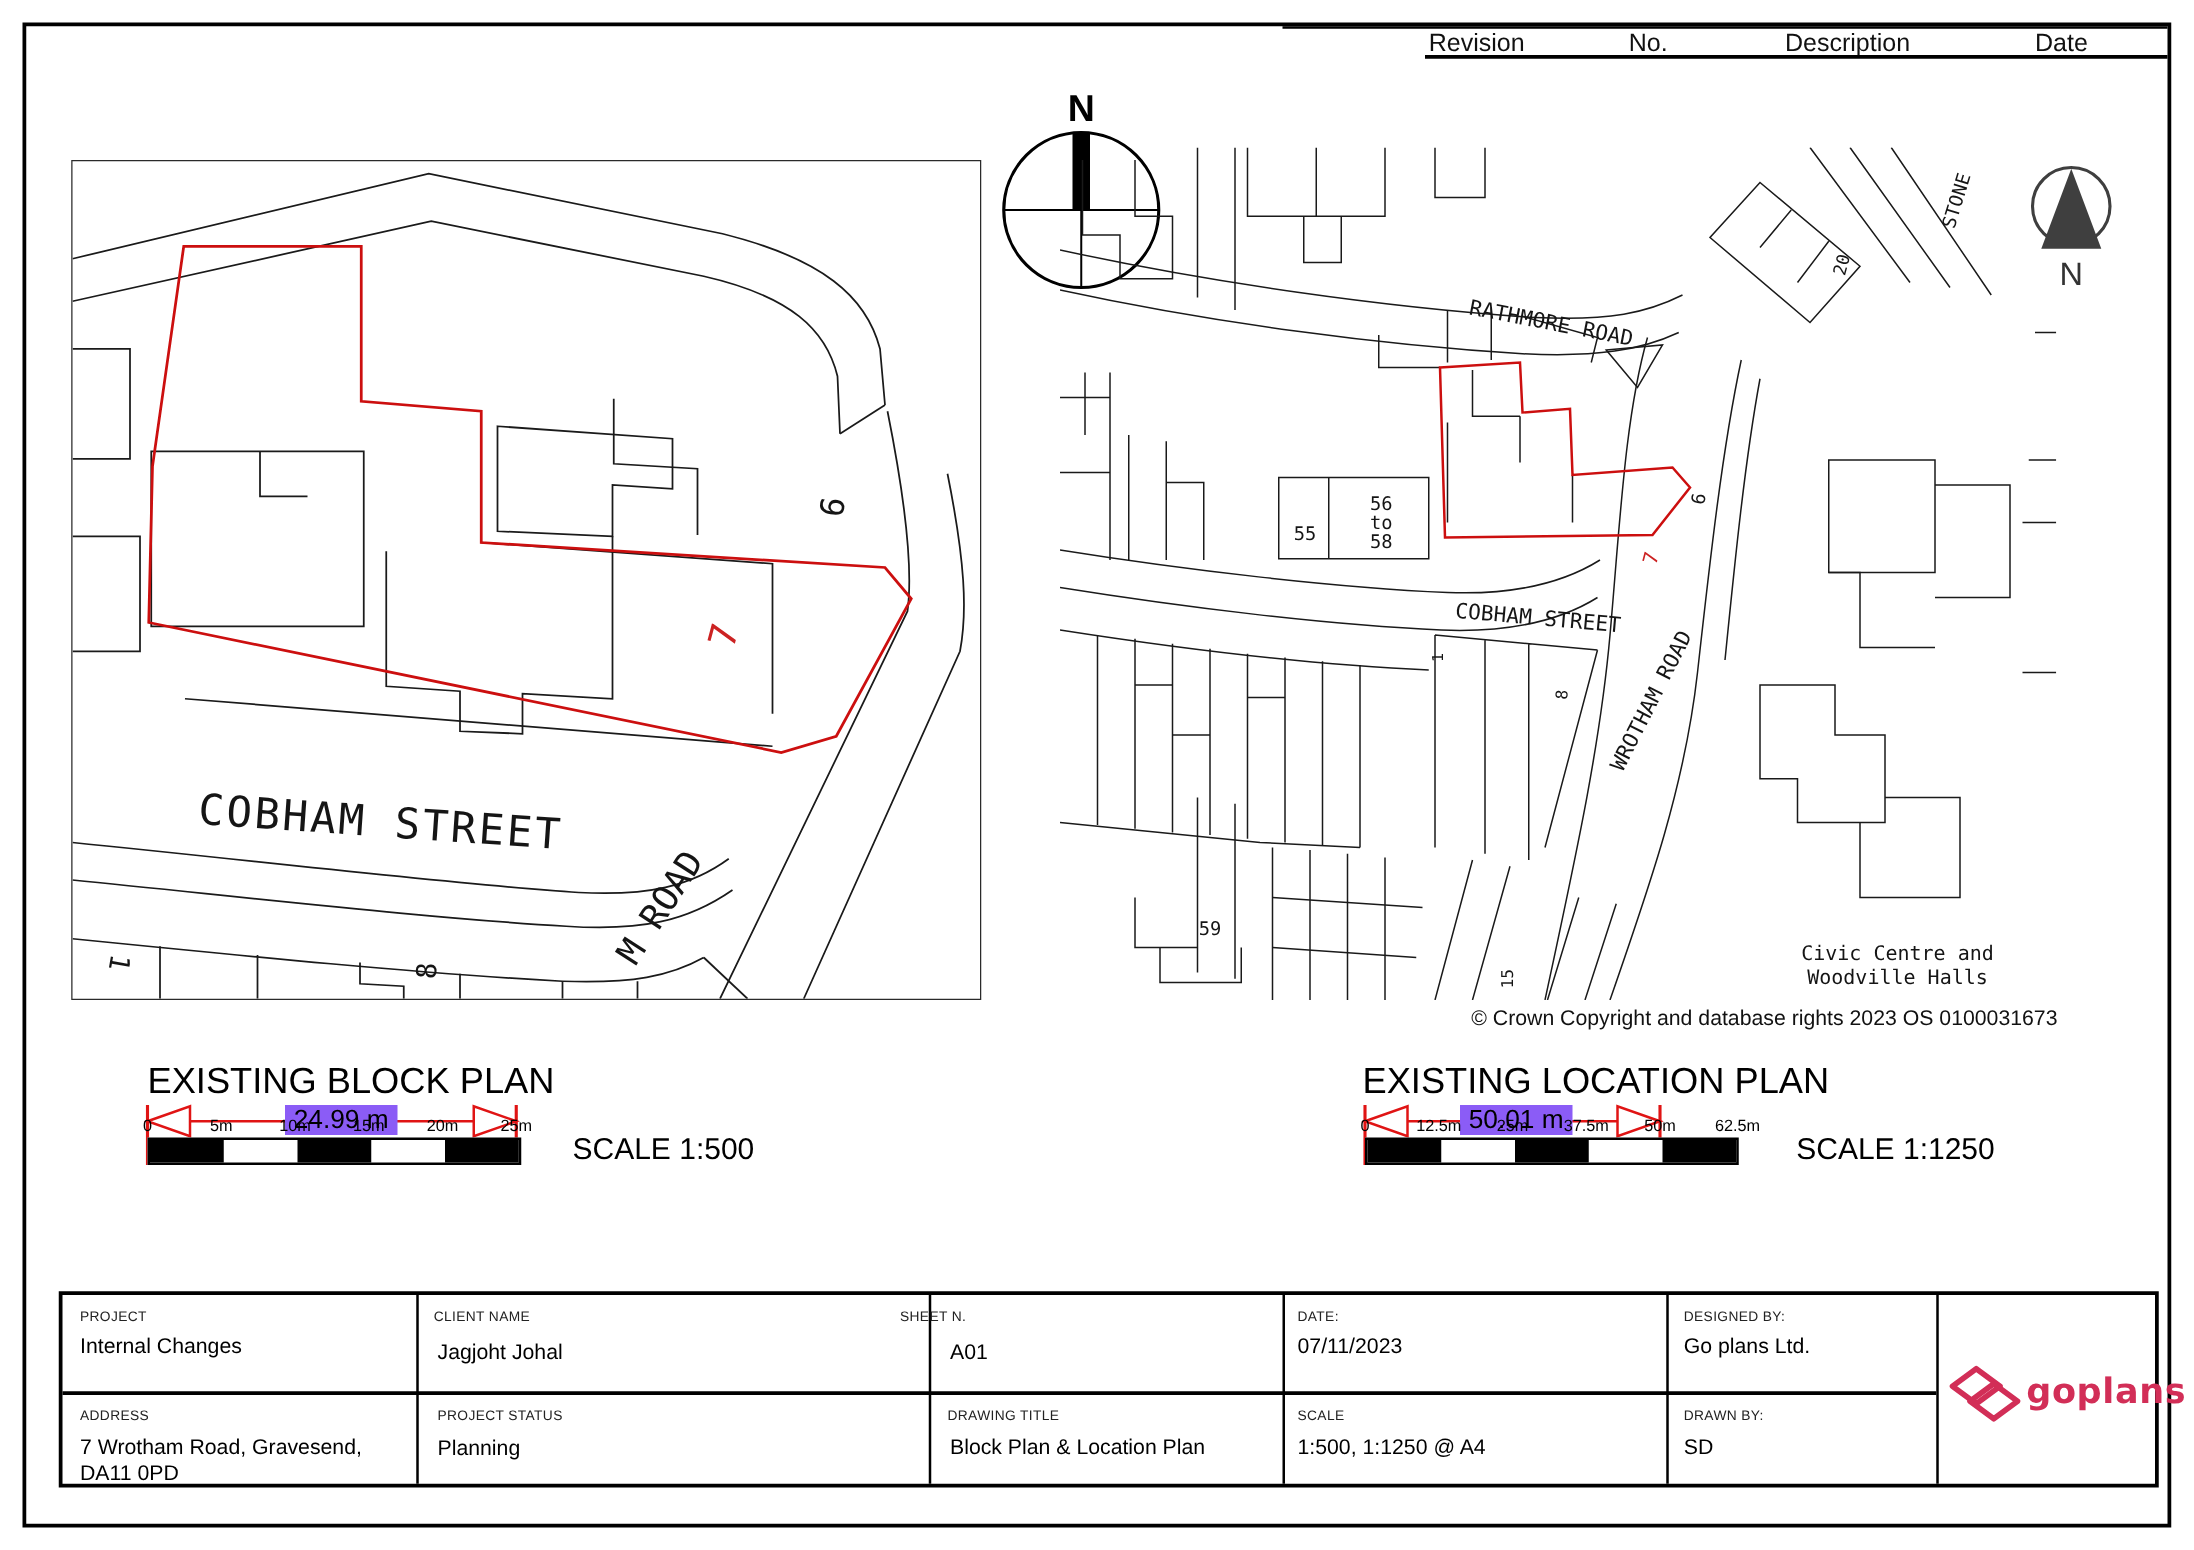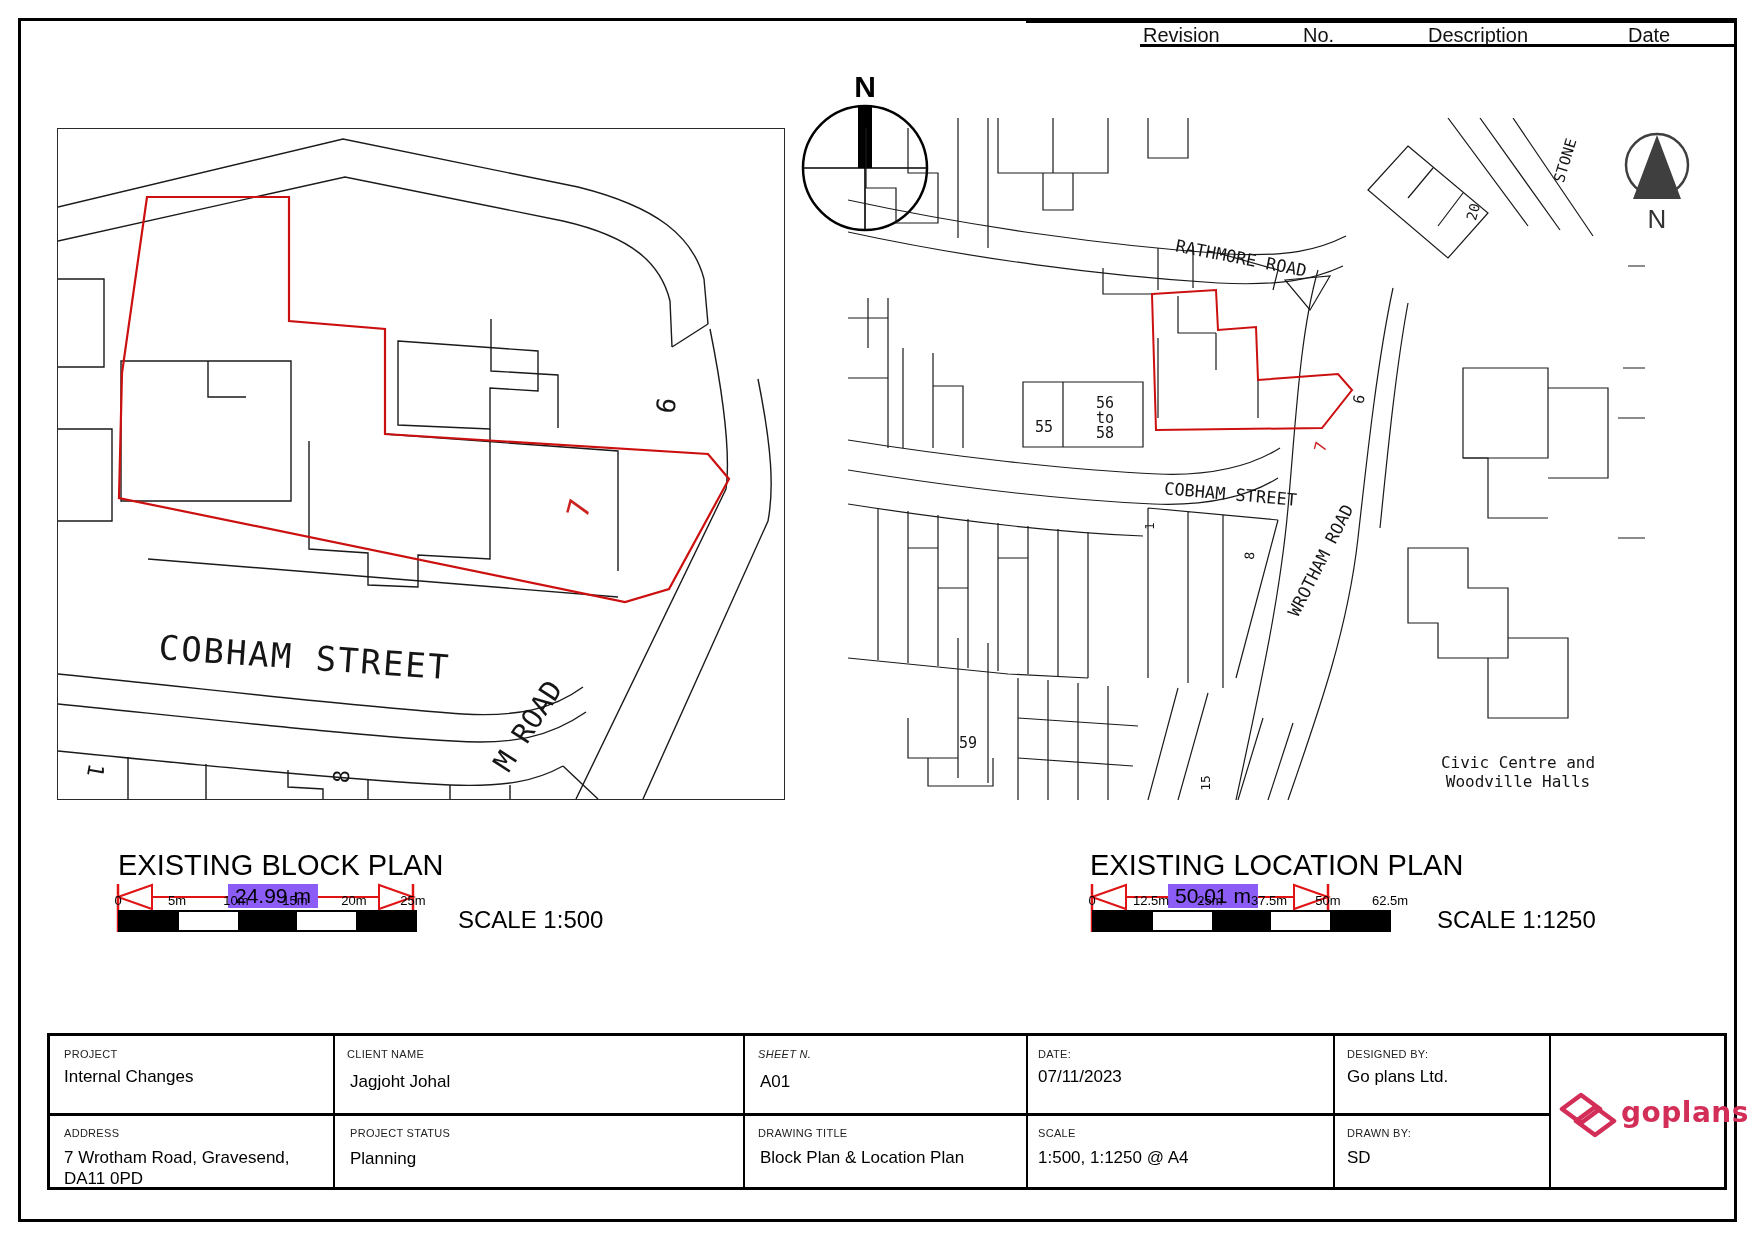--- a/index.html
+++ b/index.html
@@ -169,20 +169,21 @@
       <text x="516" y="282" font-size="15" text-anchor="middle" transform="rotate(-80 516 282)">6</text>
       <text x="306" y="408" font-size="12" text-anchor="middle" transform="rotate(-90 306 408)">1</text>
       <text x="406" y="438" font-size="13" text-anchor="middle" transform="rotate(-85 406 438)">8</text>
       <text x="120" y="630" font-size="15" text-anchor="middle">59</text>
       <text x="362" y="665" font-size="13" text-anchor="middle" transform="rotate(-90 362 665)">15</text>
       <text x="670" y="650" font-size="16" text-anchor="middle">Civic Centre and</text>
       <text x="670" y="669" font-size="16" text-anchor="middle">Woodville Halls</text>
     </g>
   </svg>
 
+  <div class="abs copyright" style="left:1177px;top:805px;">© Crown Copyright and database rights 2023 OS 0100031673</div>
 
   <div class="abs scale-title" style="left:118px;top:849px;">EXISTING BLOCK PLAN</div>
   <svg class="abs" style="left:110px;top:880px;" width="312" height="54" viewBox="0 0 312 54">
     <line x1="8" y1="17" x2="303" y2="17" stroke="#e01414" stroke-width="2"></line>
     <polygon points="8,17 42,5 42,29" fill="#fff" stroke="#e01414" stroke-width="2"></polygon>
     <polygon points="303,17 269,5 269,29" fill="#fff" stroke="#e01414" stroke-width="2"></polygon>
     <line x1="8" y1="4" x2="8" y2="52" stroke="#e01414" stroke-width="2.5"></line>
     <line x1="303" y1="4" x2="303" y2="52" stroke="#e01414" stroke-width="2.5"></line>
   </svg>
   <div class="abs dim-text" style="left:228px;top:884px;">24.99 m</div>
@@ -232,21 +233,21 @@
     <div class="vdiv" style="left:1283px;"></div>
     <div class="vdiv" style="left:1499px;"></div>
     <div class="hdiv" style="width:1499px;"></div>
 
     <div class="cell-label" style="left:14px;top:12px;">PROJECT</div>
     <div class="cell-value" style="left:14px;top:31px;">Internal Changes</div>
 
     <div class="cell-label" style="left:297px;top:12px;">CLIENT NAME</div>
     <div class="cell-value" style="left:300px;top:36px;">Jagjoht Johal</div>
 
-    <div class="cell-label" style="left:708px;top:12px;font-style:italic;">SHEET N.</div>
+    <div class="cell-label" style="left:670px;top:12px;">SHEET N.</div>
     <div class="cell-value" style="left:710px;top:36px;">A01</div>
 
     <div class="cell-label" style="left:988px;top:12px;">DATE:</div>
     <div class="cell-value" style="left:988px;top:31px;">07/11/2023</div>
 
     <div class="cell-label" style="left:1297px;top:12px;">DESIGNED BY:</div>
     <div class="cell-value" style="left:1297px;top:31px;">Go plans Ltd.</div>
 
     <div class="cell-label" style="left:14px;top:91px;">ADDRESS</div>
     <div class="cell-value" style="left:14px;top:112px;">7 Wrotham Road, Gravesend,</div>

